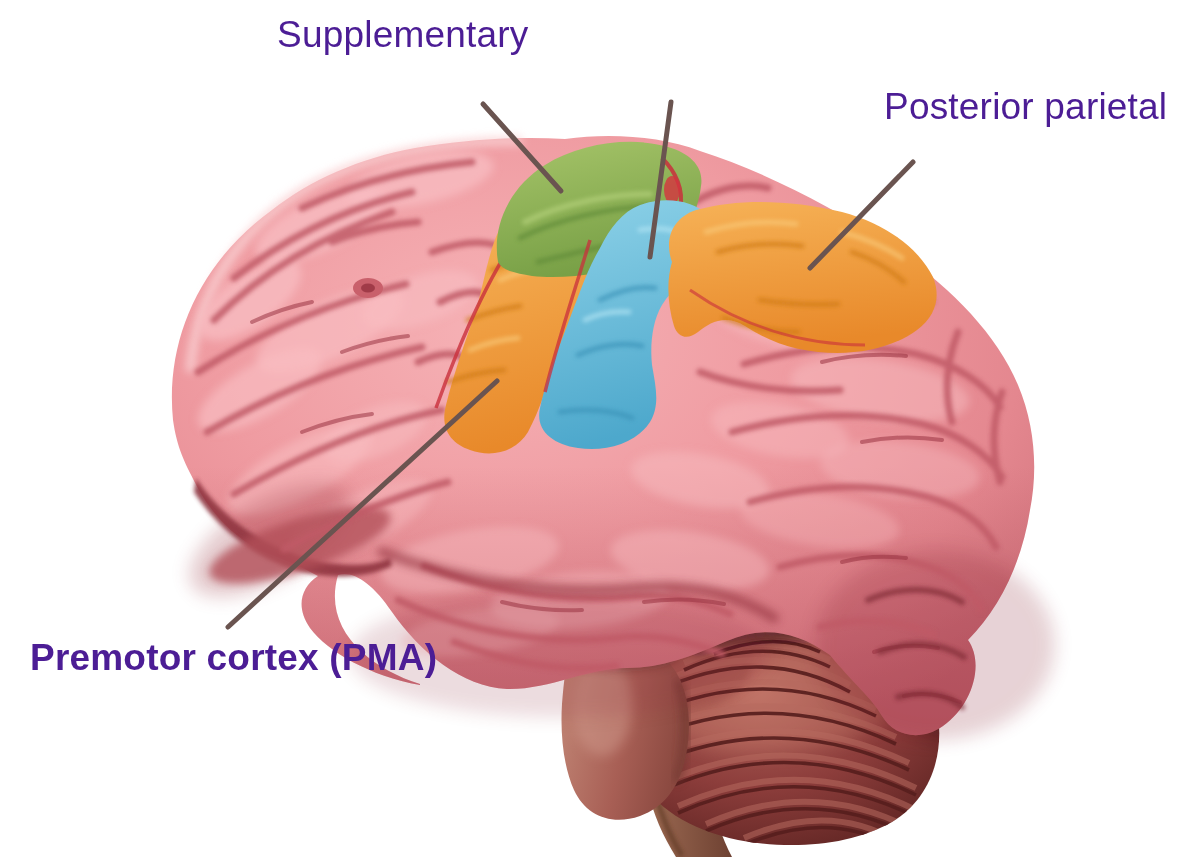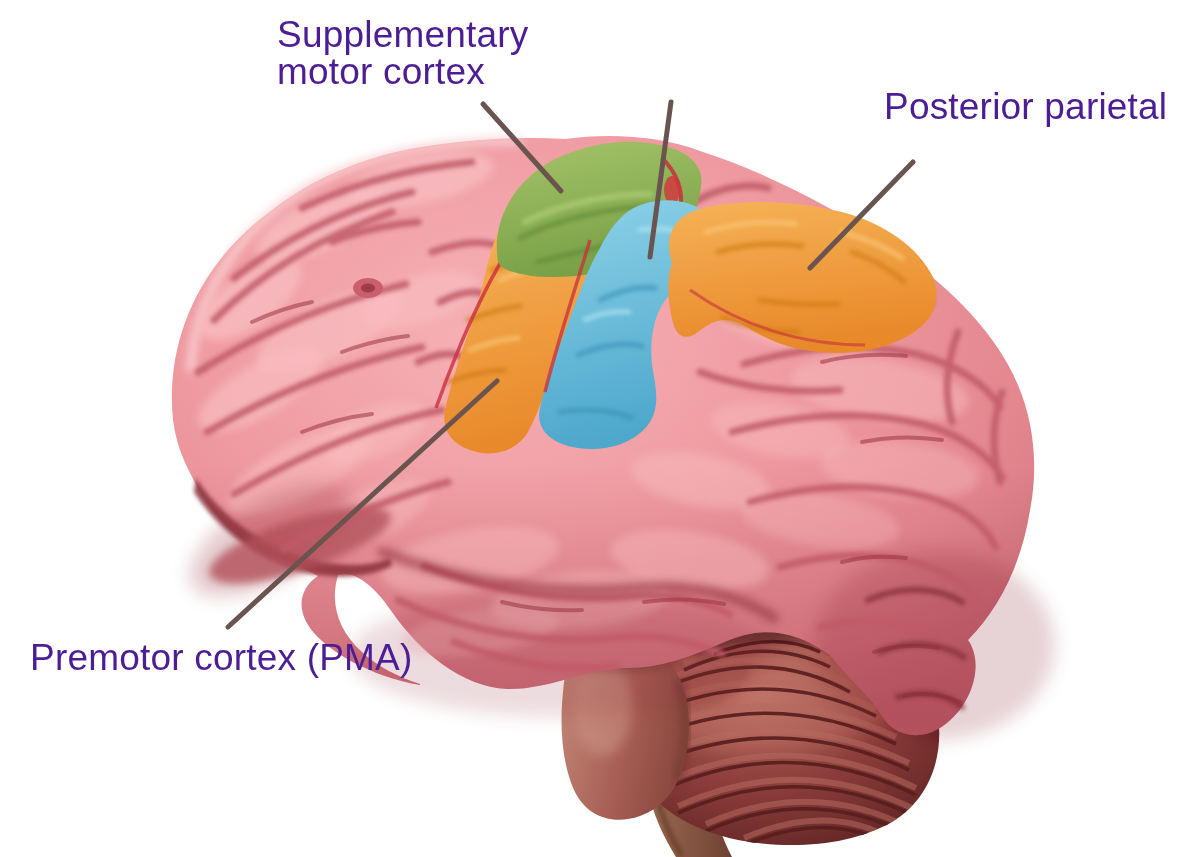--- a/index.html
+++ b/index.html
@@ -9,21 +9,21 @@
   }
   .brain-svg{position:absolute;left:0;top:0;width:1200px;height:857px;display:block;}
   .label{
     position:absolute;color:#4c1d95;font-size:37px;line-height:37px;
     font-family:"Liberation Sans",sans-serif;letter-spacing:.2px;white-space:nowrap;
   }
   .label .ln{display:block;}
   #label-sma{left:277px;top:16px;text-align:left;}
   #label-m1{left:551px;top:16px;width:260px;text-align:center;}
   #label-ppc{left:884px;top:88px;width:280px;text-align:right;}
-  #label-pma{left:30px;top:639px;}
+  #label-pma{left:30px;top:639px;font-weight:bold;}
 </style>
 </head>
 <body>
 
 <div class="stage">
 
   <svg class="brain-svg" viewBox="0 0 1200 857" aria-hidden="true">
     <defs>
       <filter id="b2" x="-30%" y="-30%" width="160%" height="160%">
           <feGaussianBlur stdDeviation="2"></feGaussianBlur>
@@ -284,21 +284,20 @@
     <g stroke="#6a5450" stroke-width="5" stroke-linecap="round">
       <line x1="483" y1="104" x2="561" y2="191"></line>
       <line x1="671" y1="102" x2="650" y2="257"></line>
       <line x1="913" y1="162" x2="810" y2="268"></line>
       <line x1="228" y1="627" x2="497" y2="381"></line>
     </g>
   </svg>
 
   <div class="label" id="label-sma">
     <span class="ln">Supplementary</span>
-    <span class="ln">motor cortex</span>
   </div>
 
 
   <div class="label" id="label-ppc">
     <span class="ln">Posterior parietal</span>
   </div>
 
   <div class="label" id="label-pma">
     <span class="ln">Premotor cortex (PMA)</span>
   </div>

